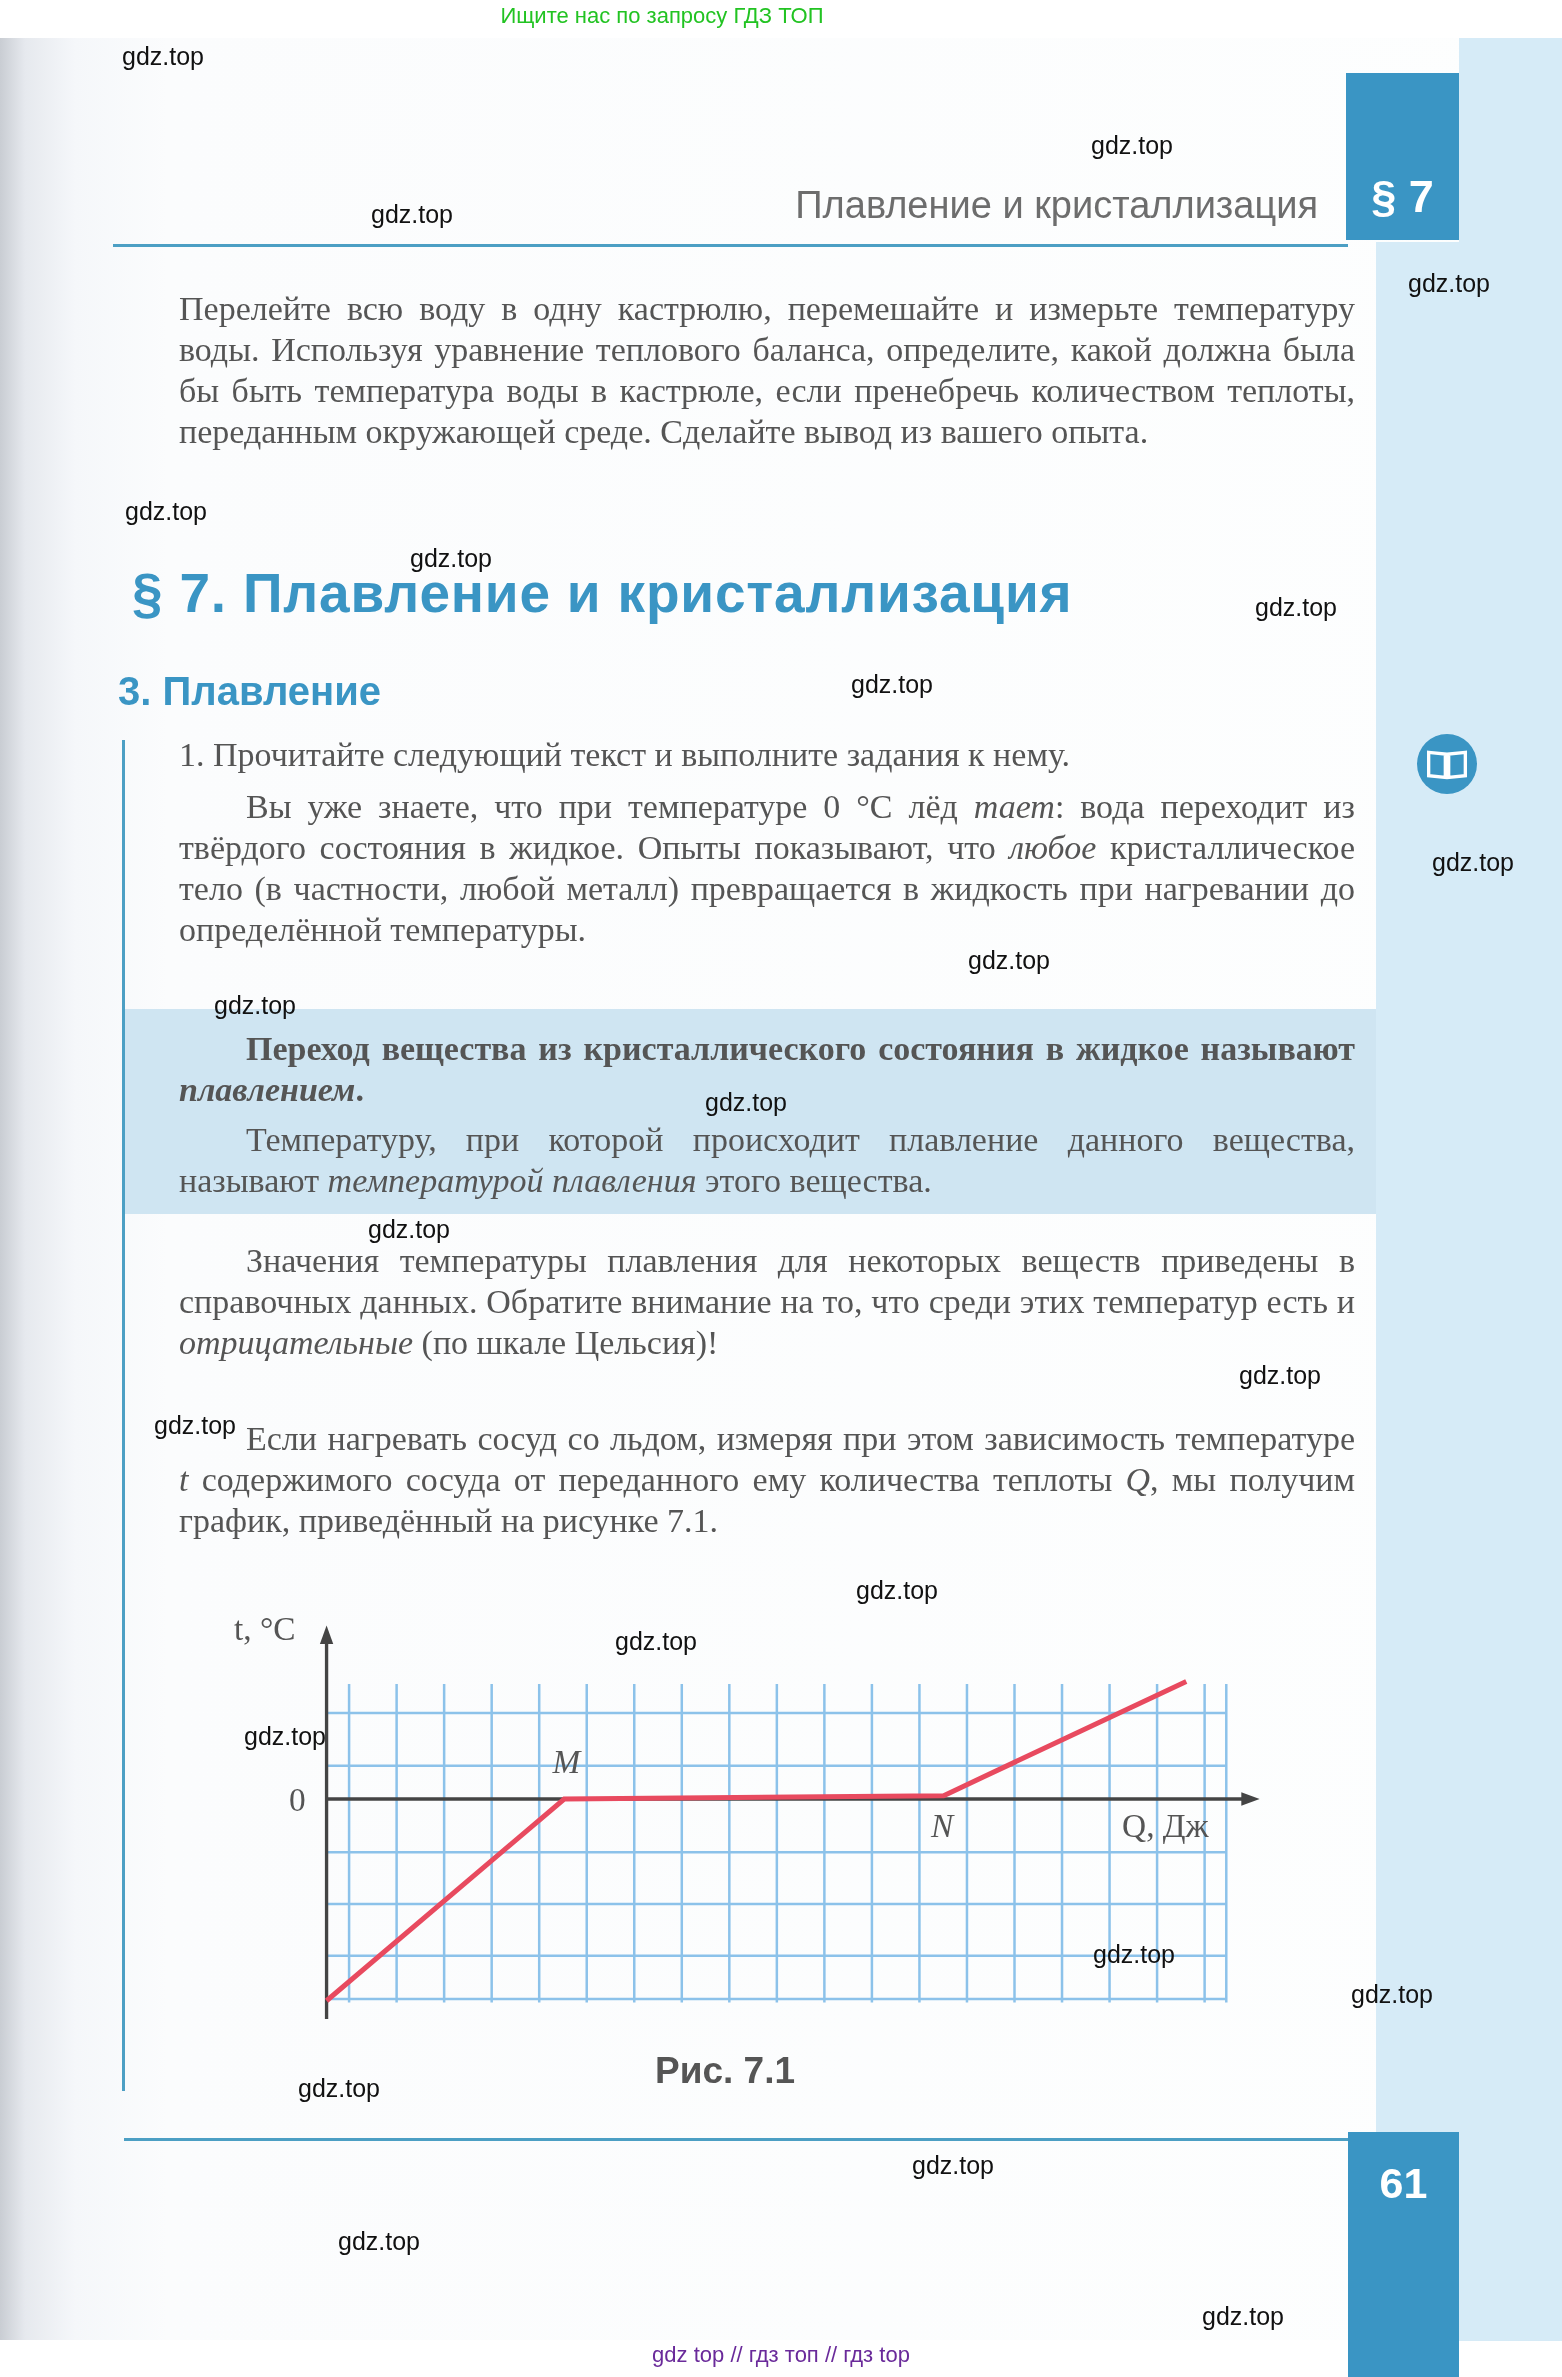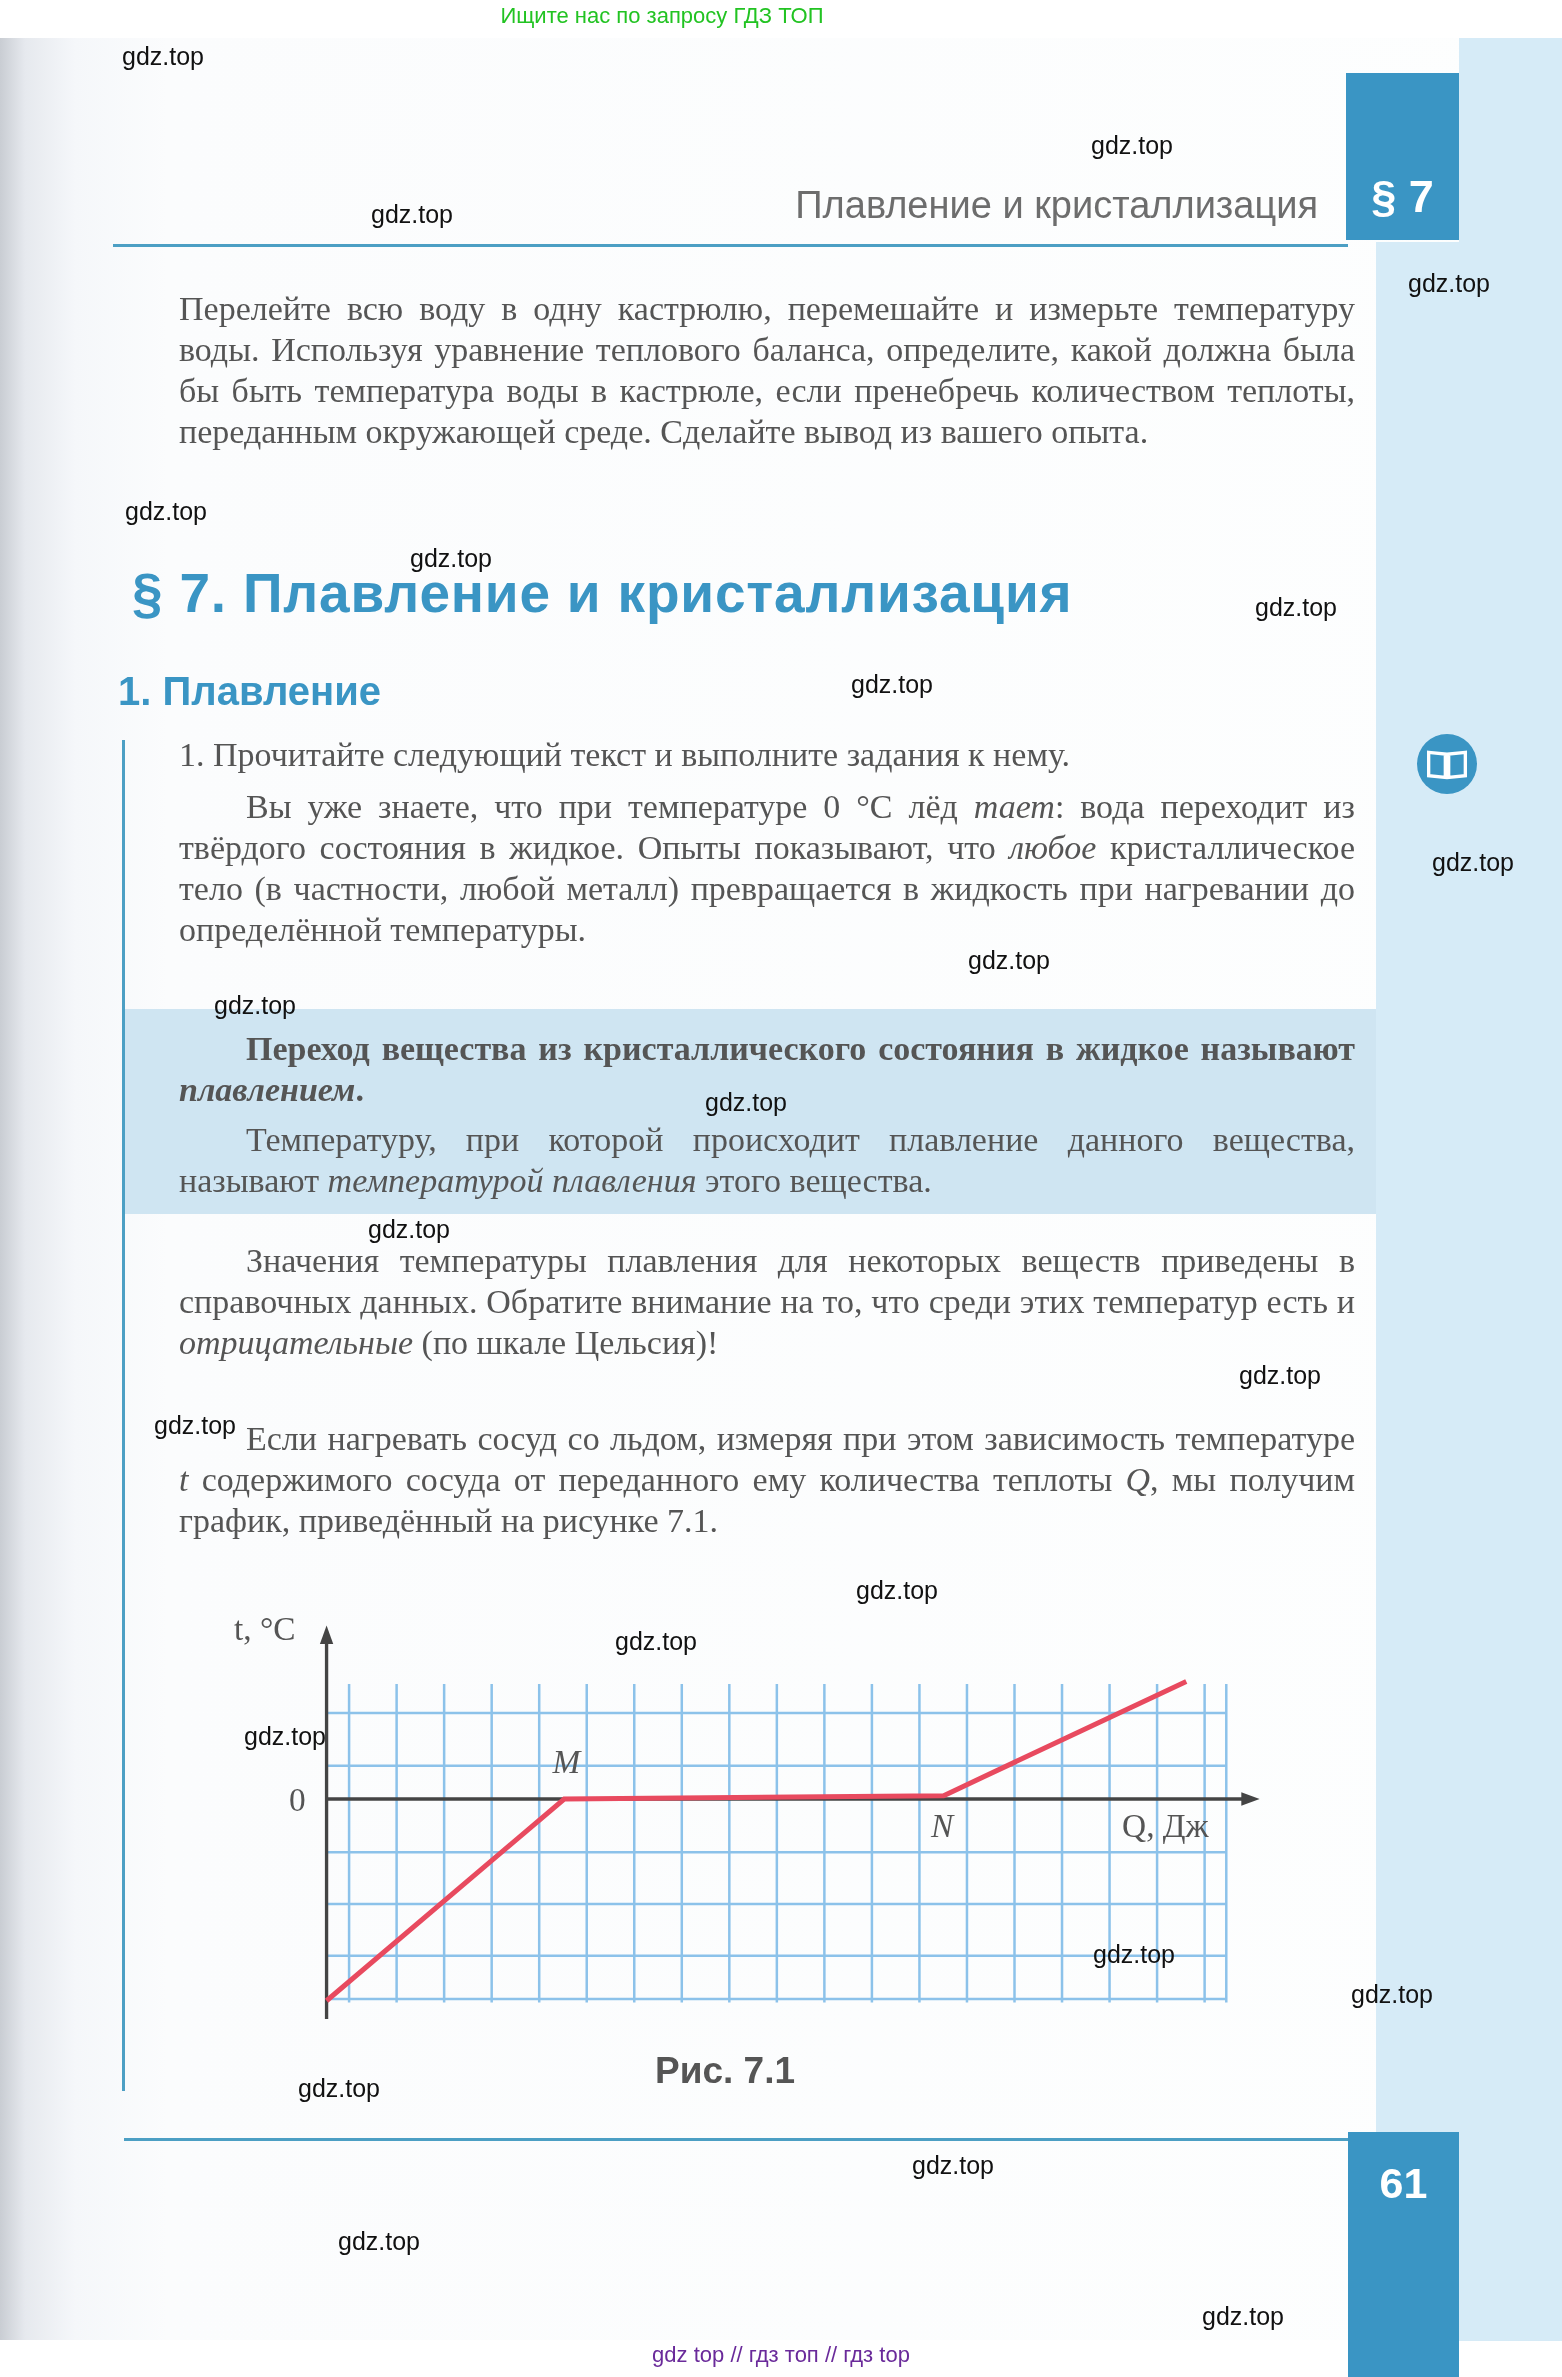--- a/index.html
+++ b/index.html
@@ -38,21 +38,21 @@
 <div class="abs tab" style="left:1346px;top:73px;width:113px;height:167px;">
   <div style="position:absolute;left:0;right:0;top:98px;font-size:45px;">§ 7</div>
 </div>
 <div class="abs rule" style="left:113px;top:244px;width:1235px;"></div>
 
 <div class="abs para" style="top:288px;">
   <p>Перелейте всю воду в одну кастрюлю, перемешайте и измерьте температуру воды. Используя уравнение теплового баланса, определите, какой должна была бы быть температура воды в кастрюле, если пренебречь количеством теплоты, переданным окружающей среде. Сделайте вывод из вашего опыта.</p>
 </div>
 
 <div class="abs title">§ 7. Плавление и кристаллизация</div>
-<div class="abs subtitle">1. Плавление</div>
+<div class="abs subtitle">3. Плавление</div>
 
 <div class="abs vline"></div>
 <div class="abs bluebox"></div>
 
 <div class="abs book-icon">
   <svg width="60" height="60" viewBox="0 0 72 72">
     <path d="M14 22 L34 24 L34 52 L14 50 Z" fill="none" stroke="#fff" stroke-width="4"></path>
     <path d="M58 22 L38 24 L38 52 L58 50 Z" fill="none" stroke="#fff" stroke-width="4"></path>
   </svg>
 </div>

